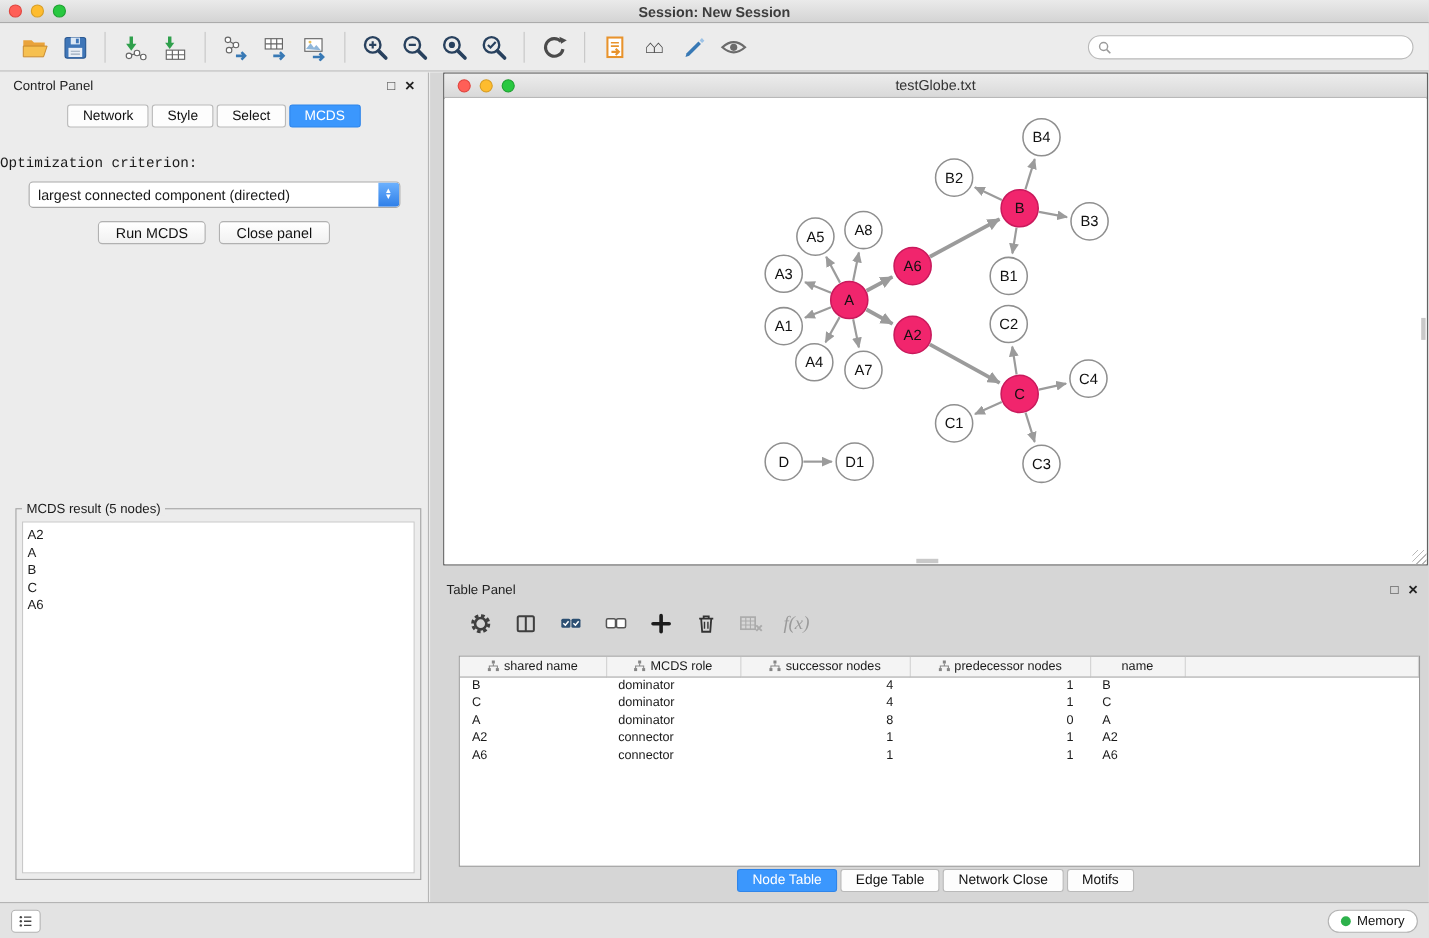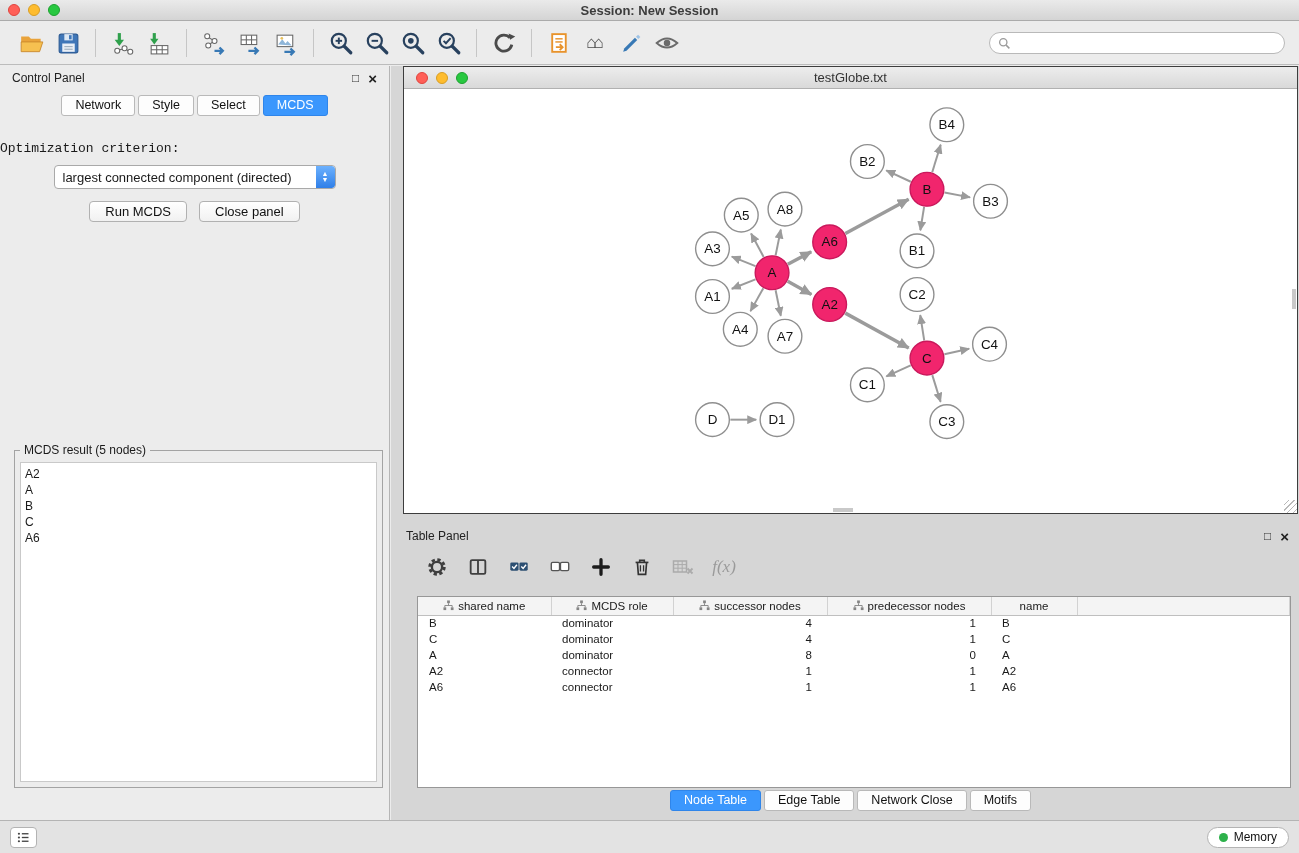--- a/index.html
+++ b/index.html
@@ -35,30 +35,30 @@
     background:#ececec; border-right:1px solid #b5b5b5; }
   .panel-head { height:24px; display:flex; align-items:center; padding:0 12px; font-size:12px; color:#222; }
   .panel-ctrls { margin-left:auto; display:flex; gap:9px; align-items:center; }
   .float-glyph { font-size:12px; color:#333; }
   .close-glyph { font-size:15px; font-weight:bold; color:#222; line-height:1; }
   .cp-tabs { display:flex; justify-content:center; gap:3px; margin-top:5px; }
   .cp-tab, .tp-tab { height:21px; line-height:19px; padding:0 13px; background:#fdfdfd;
     border:1px solid #b9b9b9; border-radius:3px; font-size:12.5px; color:#111; cursor:default; }
   .cp-tab.active, .tp-tab.active { background:#3b97fd; border-color:#2f85ea; color:#fff; }
   .opt-label { margin-top:25px; font-size:13px;font-family:Liberation Mono, monospace; }
-  .combo { margin:9px auto 0; width:282px; height:24px; background:#fff;
+  .combo { margin:9px auto 0; width:338px; height:24px; background:#fff;
     border:1px solid #a9a9a9; border-radius:4px; display:flex; align-items:center; overflow:hidden; }
   .combo-text { flex:1; padding-left:8px; font-size:13px; white-space:nowrap; }
   .combo-stepper { width:19px; height:100%; background:linear-gradient(#6cb1fe,#2f7fe8);
     display:flex; flex-direction:column; align-items:center; justify-content:center;
     color:#fff; font-size:7px; line-height:6px; border-radius:0 3px 3px 0; }
   .btn-row { display:flex; justify-content:center; gap:12px; margin-top:12px; }
   .btn { height:21px; padding:0 15px; background:linear-gradient(#ffffff,#f1f1f1);
     border:1px solid #b1b1b1; border-radius:4px; font-size:13px; font-family:inherit; color:#111; }
-  .result-group { position:absolute; left:14px; top:384px; width:369px; height:338px;
+  .result-group { position:absolute; left:14px; top:396px; width:369px; height:338px;
     border:1px solid #a3a3a3; }
   .legend { position:absolute; top:-8px; left:5px; background:#ececec; padding:0 4px; font-size:12px; }
   .result-list { position:absolute; left:5px; top:11px; right:5px; bottom:5px;
     background:#fff; border:1px solid #c9c9c9; padding:3px 4px; font-size:12px; line-height:16px; overflow:hidden; }
   .result-item { height:16px; }
   
   .right-region { position:absolute; left:391px; top:66px; right:0; bottom:33px; background:#d6d6d6; }
   .network-window { position:absolute; left:12px; top:0; right:1px; height:448px;
     border:1px solid #3d3d3d; background:#fff; }
   .nw-titlebar { position:relative; height:22px; background:linear-gradient(#ededed,#d9d9d9);

